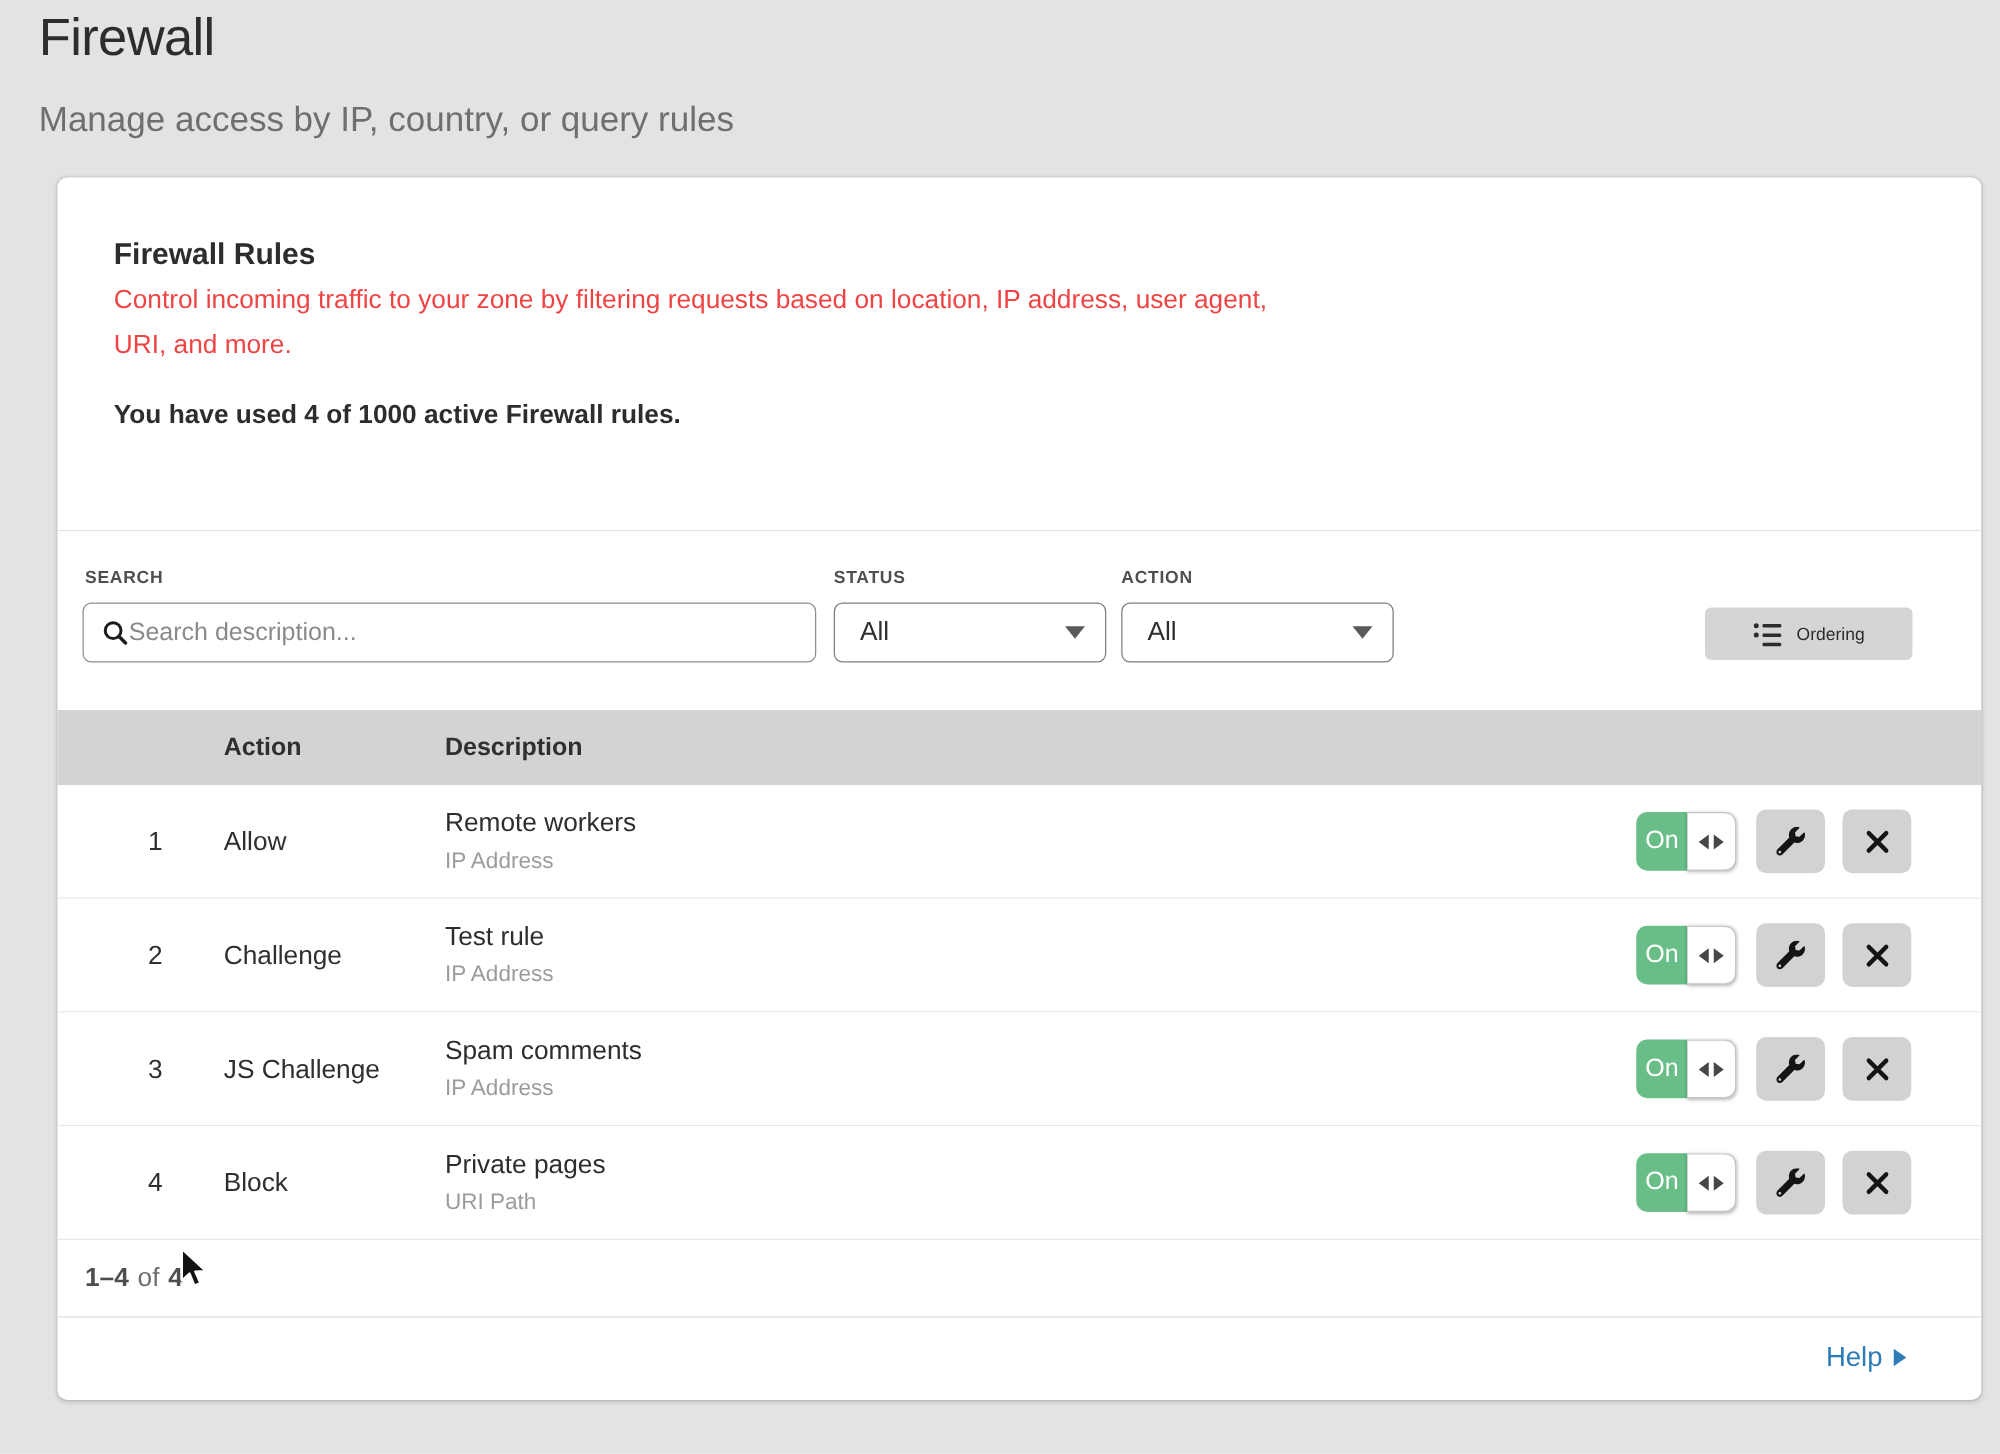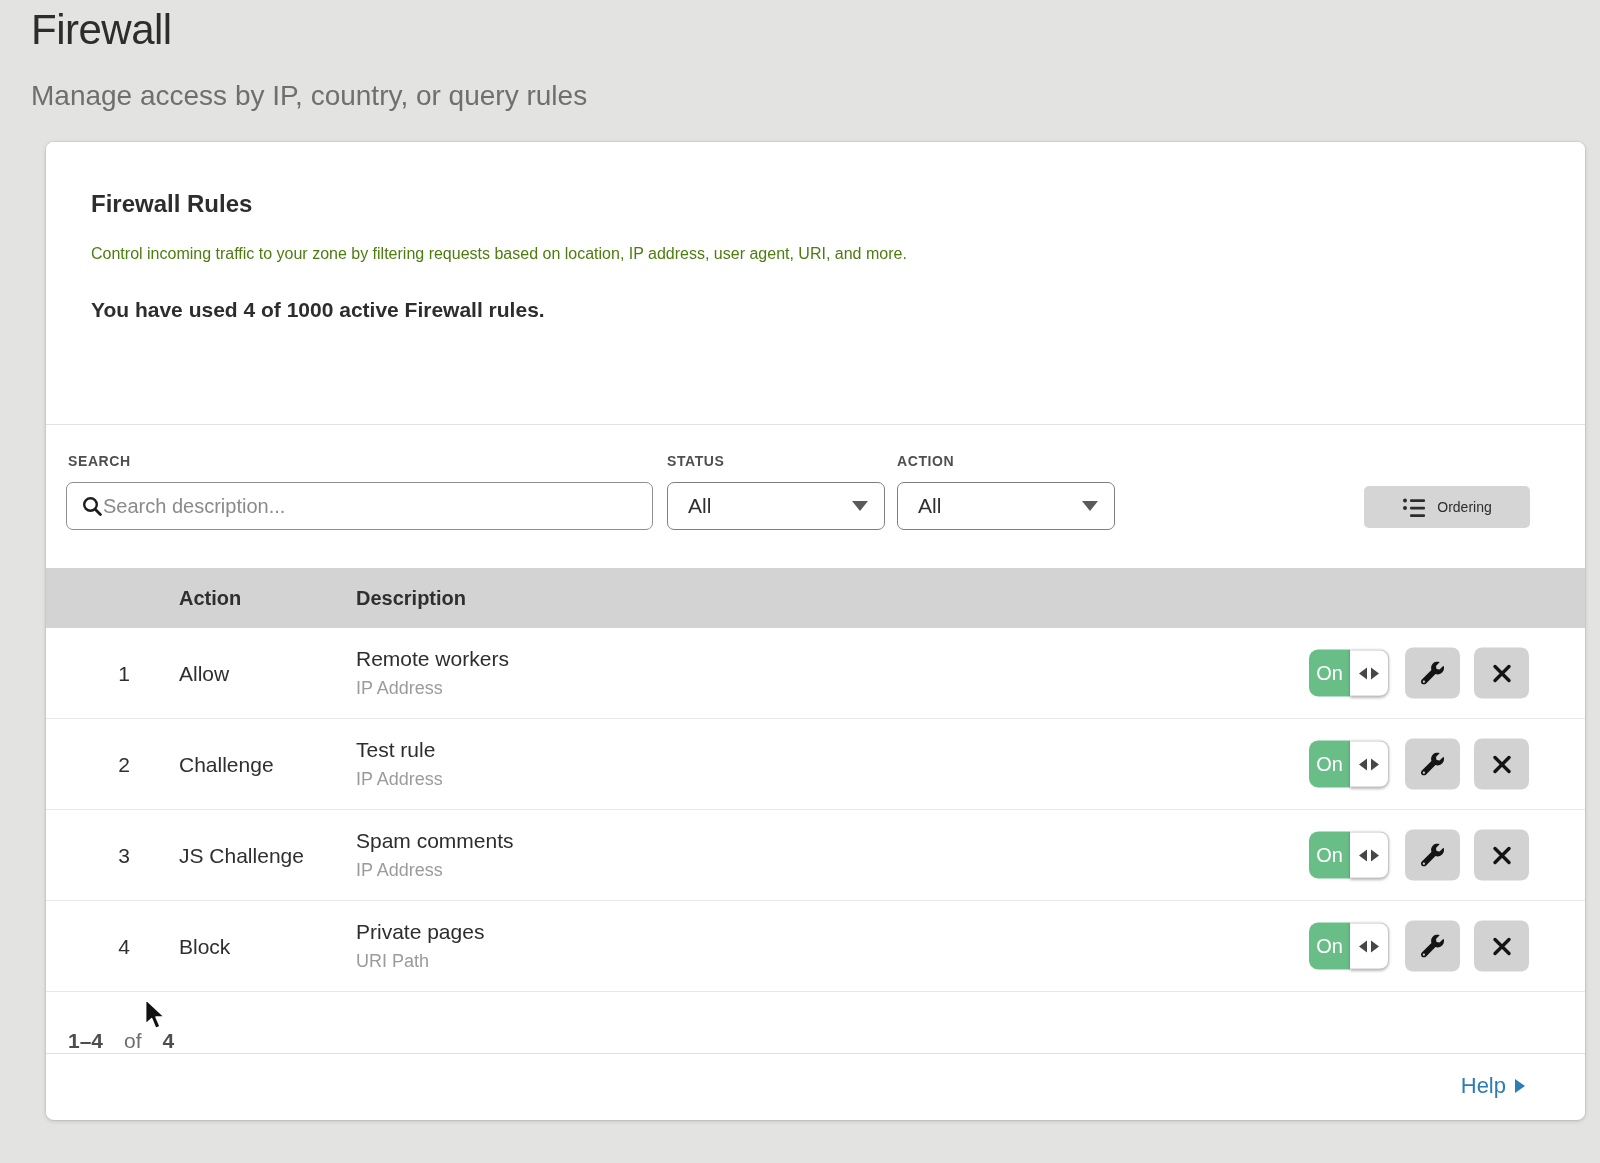--- a/index.html
+++ b/index.html
@@ -22,21 +22,21 @@
     position:absolute; left:46px; top:142px; width:1539px; height:978px;
     background:#ffffff; border-radius:8px; overflow:hidden;
     box-shadow:0 1px 4px rgba(0,0,0,.18), 0 0 0 1px rgba(0,0,0,.04);
     display:flex; flex-direction:column;
   }
 
   
   .intro { height:283px; flex:none; display:flex; border-bottom:1px solid #e2e2e2; }
   .intro-left { flex:1; padding:48px 40px 0 45px; background:#fff; }
   .intro-left h2 { font-size:24px; font-weight:700; color:#2d2d2d; }
-  .intro-desc { margin-top:18px; font-size:16px; line-height:36px; color:#4d7c0f; max-width:950px; }
+  .intro-desc { margin-top:4px; font-size:21px; line-height:36px; color:#ef4444; max-width:950px; }
   .intro-usage { margin-top:26px; font-size:21px; font-weight:700; color:#2d2d2d; }
   .intro-right { width:484px; flex:none; background:#ebebe9; border-left:1px solid #e0e0e0; display:flex; align-items:center; justify-content:center; }
   .btn-primary {
     background:#2d7bb9; color:#fff; border:none; border-radius:6px;
     font-family:inherit; font-size:20px; font-weight:700; padding:12px 26px; cursor:pointer;
     box-shadow:0 1px 2px rgba(0,0,0,.2);
   }
 
   
   .filters { height:143px; flex:none; position:relative; background:#fff; }
@@ -92,21 +92,21 @@
   .arr-r { width:0; height:0; border-top:6px solid transparent; border-bottom:6px solid transparent; border-left:8px solid #474747; }
 
   .iconbtn {
     position:absolute; top:50%; transform:translateY(-50%); width:55px; height:51px;
     background:#d2d2d2; border:none; border-radius:8px; cursor:pointer;
     display:flex; align-items:center; justify-content:center;
   }
   .ib-wrench { left:1359px; } .ib-x { left:1428px; }
 
   
-  .tfoot { height:61px; flex:none; background:#fff; display:flex; align-items:flex-end; padding-left:22px; font-size:21px;gap:14px; }
+  .tfoot { height:61px; flex:none; background:#fff; display:flex; align-items:center; padding-left:22px; font-size:21px; }
   .tfoot .b { font-weight:700; color:#4e4e4e; }
   .tfoot .m { color:#6e6e6e; margin:0 7px; }
   .helprow { height:64px; flex:none; background:#fff; border-top:1px solid #e0e0e0; display:flex; align-items:center; justify-content:flex-end; padding-right:60px; }
   .help-link { display:flex; align-items:center; gap:9px; color:#2e7cb6; font-size:22px; cursor:pointer; text-decoration:none; }
   .help-arrow { width:0; height:0; border-top:7px solid transparent; border-bottom:7px solid transparent; border-left:10px solid #2e7cb6; }
 
   .cursor { position:absolute; left:144px; top:998px; pointer-events:none; }
 </style>
 </head>
 <body>

